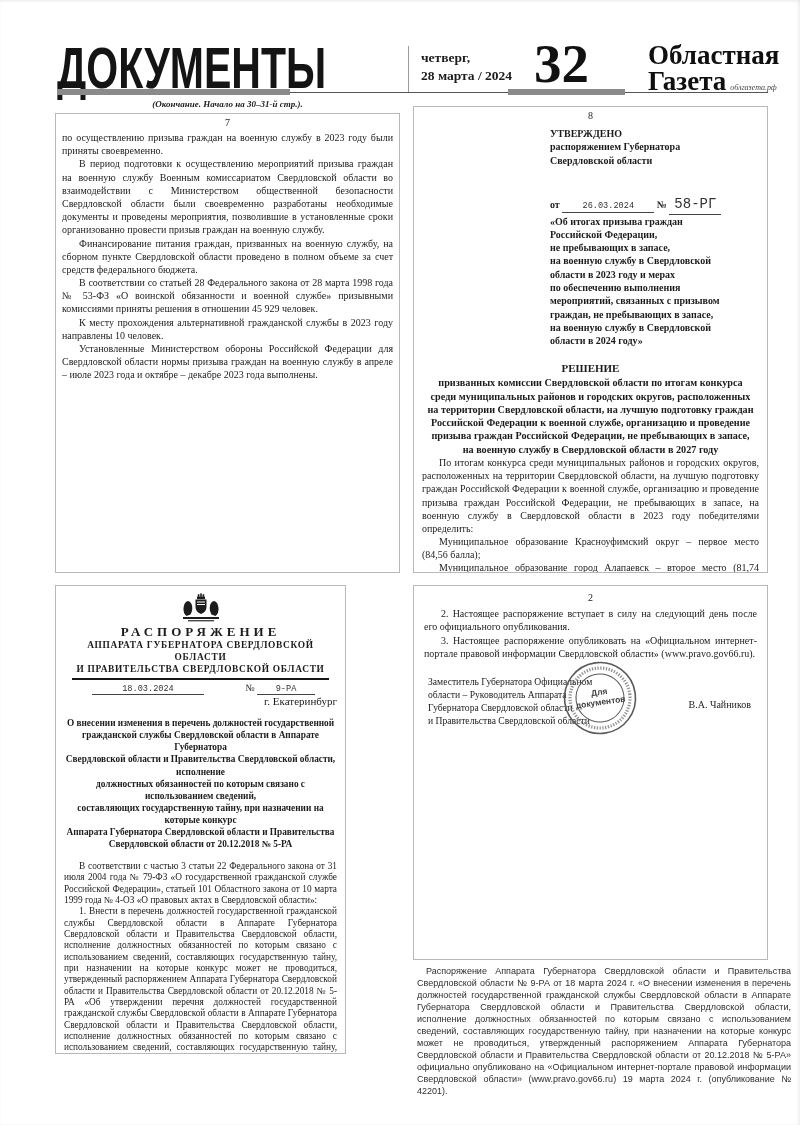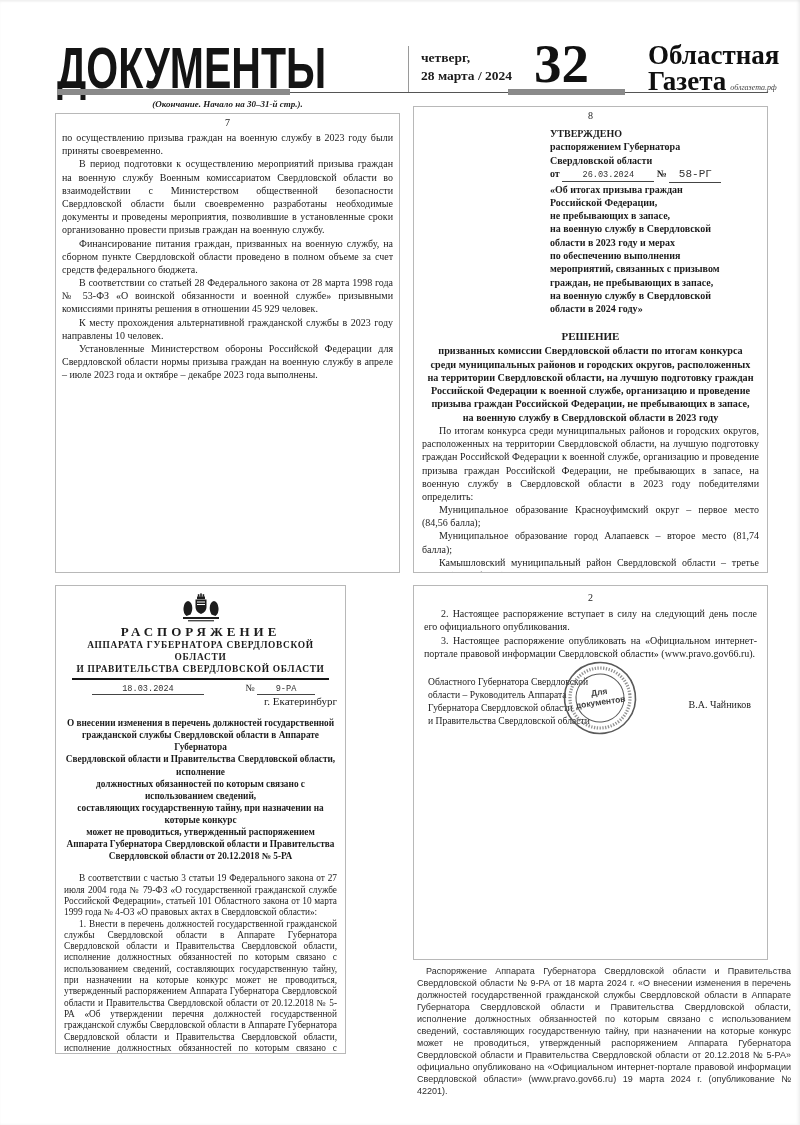--- a/index.html
+++ b/index.html
@@ -43,21 +43,21 @@
   
   .doc-text { font-size:10px; line-height:1.32; text-align:justify; }
   .doc-text p { margin:0; text-indent:17px; }
   .doc-text p.first { text-indent:0; }
 
   
   .approval { margin-left:128px; width:218px; font-weight:bold; font-size:10px; line-height:1.33; margin-top:6px; }
   .typed { font-family:"Liberation Mono","DejaVu Sans Mono",monospace; font-weight:normal; color:#333; }
   .u { display:inline-block; border-bottom:1px solid #444; text-align:center; }
   .ap-date { width:92px; font-size:8.6px; }
-  .ap-num  { width:52px; font-size:11px; }
+  .ap-num  { width:52px; font-size:14px;margin-top:28px; }
 
   .res-title { text-align:center; font-weight:bold; font-size:11px; margin-top:15px; }
   .res-sub { text-align:center; font-weight:bold; font-size:10.2px; line-height:1.3; margin-top:2px; }
   .res-body { margin-top:0; }
 
   
   #box-left2 .doc-text { font-size:9.3px; line-height:1.22; }
   #box-left2 .doc-text p { text-indent:15px; }
   .herald { display:block; margin:5px auto 1px; }
   .rasp-title { text-align:center; font-weight:bold; font-size:13px; letter-spacing:4px; }
@@ -147,21 +147,21 @@
       <div>области в 2024 году»</div>
     </div>
 
     <div class="res-title">РЕШЕНИЕ</div>
     <div class="res-sub">
       <div>призванных комиссии Свердловской области по итогам конкурса</div>
       <div>среди муниципальных районов и городских округов, расположенных</div>
       <div>на территории Свердловской области, на лучшую подготовку граждан</div>
       <div>Российской Федерации к военной службе, организацию и проведение</div>
       <div>призыва граждан Российской Федерации, не пребывающих в запасе,</div>
-      <div>на военную службу в Свердловской области в 2023 году</div>
+      <div>на военную службу в Свердловской области в 2027 году</div>
     </div>
 
     <div class="doc-text res-body">
       <p>По итогам конкурса среди муниципальных районов и городских округов, расположенных на территории Свердловской области, на лучшую подготовку граждан Российской Федерации к военной службе, организацию и проведение призыва граждан Российской Федерации, не пребывающих в запасе, на военную службу в Свердловской области в 2023 году победителями определить:</p>
       <p>Муниципальное образование Красноуфимский округ – первое место (84,56 балла);</p>
       <p>Муниципальное образование город Алапаевск – второе место (81,74 балла);</p>
       <p>Камышловский муниципальный район Свердловской области – третье место (81,04 балла).</p>
     </div>
   </div>
 
@@ -194,41 +194,40 @@
       </span>
     </div>
     <div class="rasp-city">г. Екатеринбург</div>
 
     <div class="rasp-subject">
       <div>О внесении изменения в перечень должностей государственной</div>
       <div>гражданской службы Свердловской области в Аппарате Губернатора</div>
       <div>Свердловской области и Правительства Свердловской области, исполнение</div>
       <div>должностных обязанностей по которым связано с использованием сведений,</div>
       <div>составляющих государственную тайну, при назначении на которые конкурс</div>
-      <div>может не проводиться, утвержденный распоряжением</div>
       <div>Аппарата Губернатора Свердловской области и Правительства</div>
       <div>Свердловской области от 20.12.2018 № 5-РА</div>
     </div>
 
     <div class="doc-text">
-      <p>В соответствии с частью 3 статьи 19 Федерального закона от 27 июля 2004 года № 79-ФЗ «О государственной гражданской службе Российской Федерации», статьей 101 Областного закона от 10 марта 1999 года № 4-ОЗ «О правовых актах в Свердловской области»:</p>
+      <p>В соответствии с частью 3 статьи 22 Федерального закона от 31 июля 2004 года № 79-ФЗ «О государственной гражданской службе Российской Федерации», статьей 101 Областного закона от 10 марта 1999 года № 4-ОЗ «О правовых актах в Свердловской области»:</p>
       <p>1. Внести в перечень должностей государственной гражданской службы Свердловской области в Аппарате Губернатора Свердловской области и Правительства Свердловской области, исполнение должностных обязанностей по которым связано с использованием сведений, составляющих государственную тайну, при назначении на которые конкурс может не проводиться, утвержденный распоряжением Аппарата Губернатора Свердловской области и Правительства Свердловской области от 20.12.2018 № 5-РА «Об утверждении перечня должностей государственной гражданской службы Свердловской области в Аппарате Губернатора Свердловской области и Правительства Свердловской области, исполнение должностных обязанностей по которым связано с использованием сведений, составляющих государственную тайну, при назначении на которые конкурс может не проводиться» («Официальный интернет-портал правовой информации Свердловской области» (www.pravo.gov66.ru), 2018, 24 декабря, № 19924) с изменениями, внесенными распоряжениями Аппарата Губернатора Свердловской области и Правительства Свердловской области от 18.03.2019 № 15-РА, от 26.11.2019 № 37-РА, от 25.02.2020 № 13-РА, от 11.12.2020 № 69-РА, от 17.02.2021 № 5-РА, от 09.04.2021 № 10-РА, от 05.07.2021 № 23-РА, от 04.08.2021 № 24-РА, от 27.05.2022 № 18-РА, от 28.06.2022 № 23-РА, от 05.12.2022 № 33-РА, от 16.02.2023 № 8-РА, от 02.06.2023 № 21-РА, от 31.07.2023 № 26-РА и от 11.08.2023 № 27-РА, следующее изменение:</p>
 
     </div>
   </div>
 
   <div class="box" id="box-right2" style="position:absolute;">
     <div class="col-label">2</div>
     <div class="doc-text">
       <p>2. Настоящее распоряжение вступает в силу на следующий день после его официального опубликования.</p>
       <p>3. Настоящее распоряжение опубликовать на «Официальном интернет-портале правовой информации Свердловской области» (www.pravo.gov66.ru).</p>
     </div>
 
     <div class="sig-block">
-      <div>Областного Губернатора Свердловской</div>
+      <div>Заместитель Губернатора Официальном</div>
       <div>области – Руководитель Аппарата</div>
       <div>Губернатора Свердловской области</div>
       <div>и Правительства Свердловской области</div>
     </div>
 
     <div class="stamp">
       <svg width="76" height="76" viewBox="0 0 76 76">
         <circle cx="38" cy="38" r="35.5" fill="none" stroke="#5a5a5a" stroke-width="1.6"></circle>
         <circle cx="38" cy="38" r="24" fill="none" stroke="#5a5a5a" stroke-width="1"></circle>
         <circle cx="38" cy="38" r="30" fill="none" stroke="#6e6e6e" stroke-width="3.2" stroke-dasharray="1.3,1.5" opacity="0.75"></circle>

